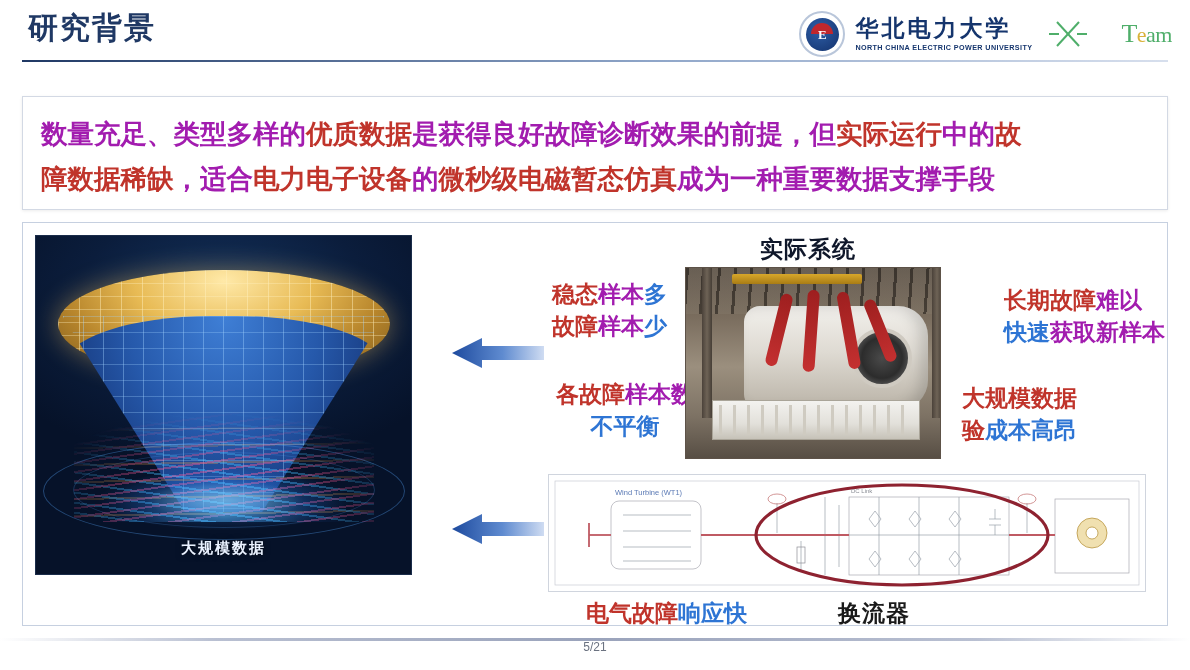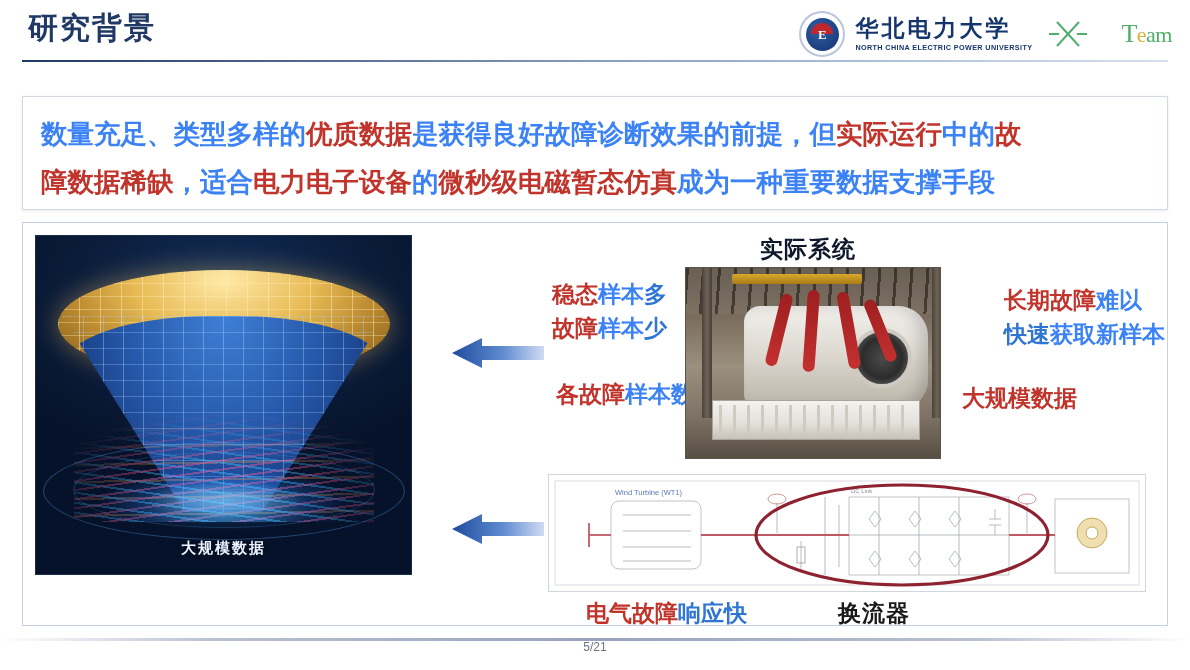--- a/index.html
+++ b/index.html
@@ -268,21 +268,21 @@
   .anno {
     position: absolute;
     font-size: 23px;
     font-weight: bold;
     line-height: 32px;
     font-family: "DejaVu Sans", sans-serif;
     white-space: nowrap;
   }
   .c-red  { color: #c0342b; }
   .c-blue { color: #2e75d4; }
-  .c-dark { color: #3b82f6; font-family: Liberation Mono, monospace; }
+  .c-dark { color: #a21caf; }
 
   #anno-1 { left: 552px; top: 278px; text-align: left; }
   #anno-2 { left: 556px; top: 378px; text-align: center; }
   #anno-3 { left: 1004px; top: 284px; text-align: left; }
   #anno-4 { left: 962px; top: 382px; text-align: left; }
 
   
   #system-label {
     position: absolute;
     left: 760px; top: 234px;
@@ -488,27 +488,29 @@
       <path d="M0,17 L30,2 L30,10 L92,10 L92,24 L30,24 L30,32 Z" fill="url(#agrad2)"></path>
     </svg>
   </div>
 
   <div class="anno" id="anno-1">
       <div><span class="c-red">稳态</span><span class="c-dark">样本</span><span class="c-blue">多</span></div>
       <div><span class="c-red">故障</span><span class="c-dark">样本</span><span class="c-blue">少</span></div>
     </div>
   <div class="anno" id="anno-2">
       <div><span class="c-red">各故障</span><span class="c-dark">样本数</span></div>
+      <div><span class="c-blue">不平衡</span></div>
     </div>
   <div class="anno" id="anno-3">
       <div><span class="c-red">长期故障</span><span class="c-dark">难以</span></div>
       <div><span class="c-blue">快速</span><span class="c-dark">获取新样本</span></div>
     </div>
   <div class="anno" id="anno-4">
       <div><span class="c-red">大规模数据</span></div>
+      <div><span class="c-red">验</span><span class="c-blue">成本高昂</span></div>
     </div>
 
   <div id="system-label">实际系统</div>
   <div id="system-photo">
     <div class="hall-bg"></div>
     <div class="ceiling"></div>
     <div class="pillar p1"></div>
     <div class="pillar p2"></div>
     <div class="crane"></div>
     <div class="machine">

